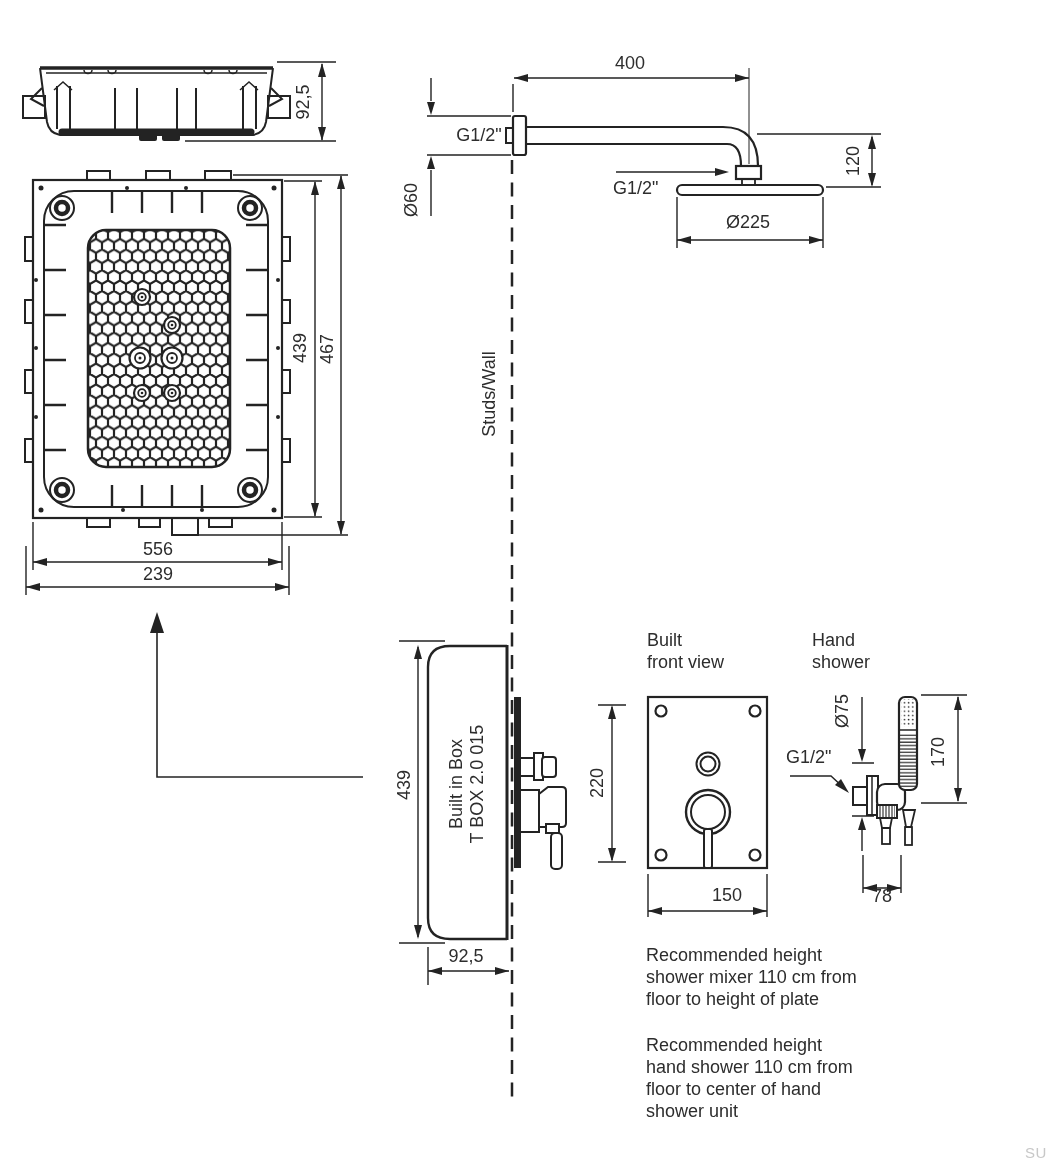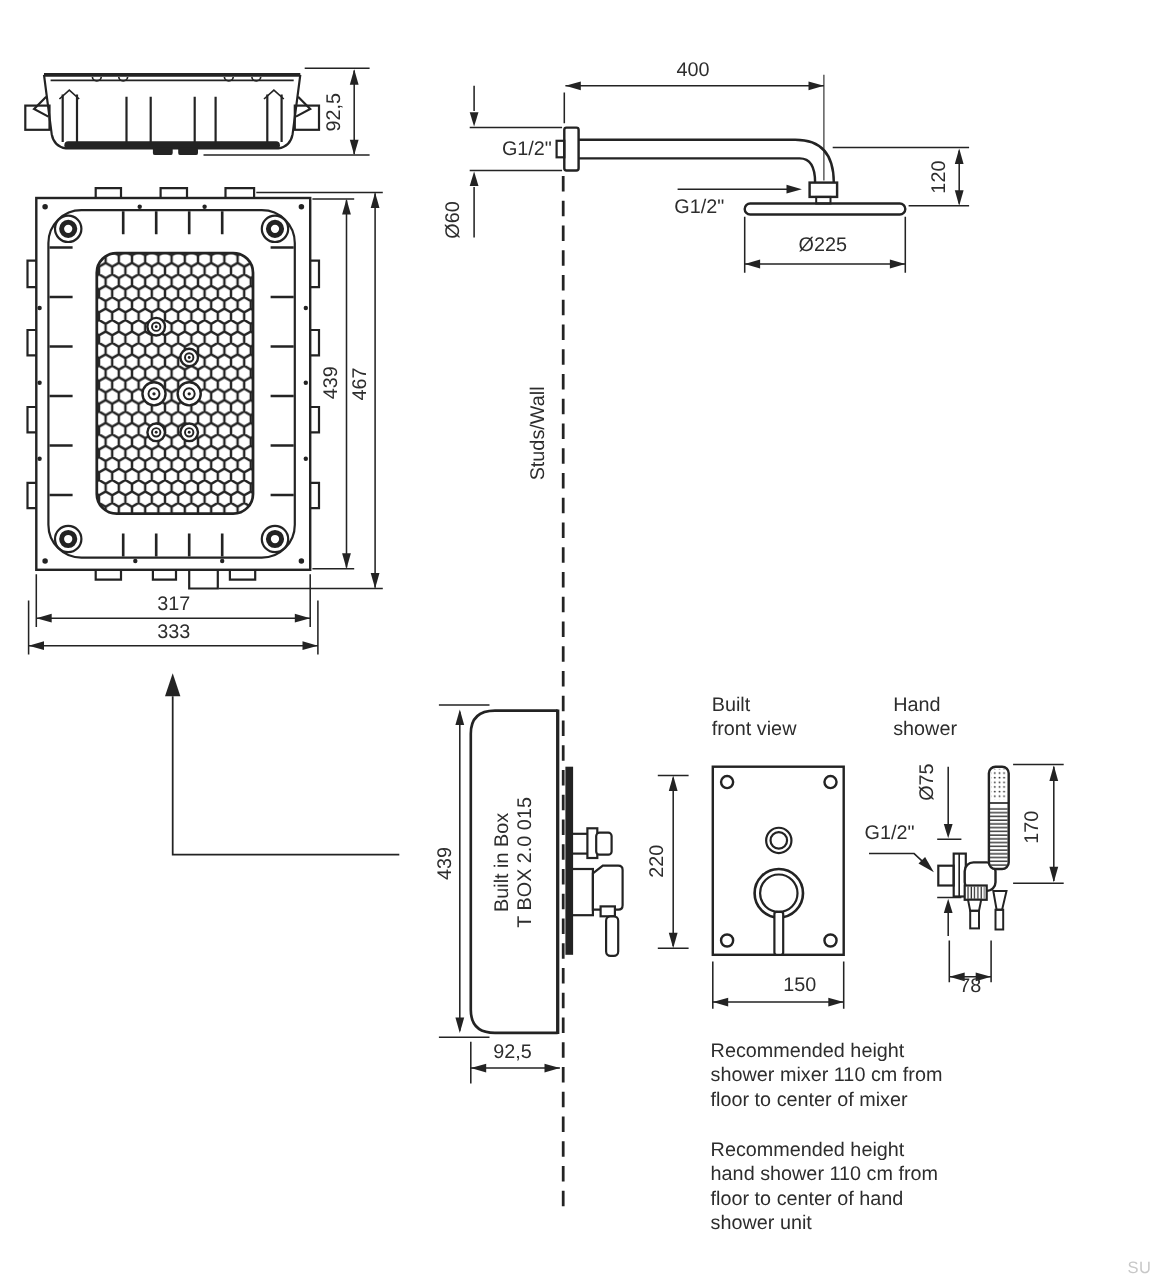--- a/index.html
+++ b/index.html
@@ -240,22 +240,22 @@
 
     <path d="M863,855 V893 M901,855 V893 M863,888 H901" stroke-width="1.4"></path>
     <polygon points="863,888 877,884 877,892" fill="#232323" stroke="none"></polygon>
     <polygon points="901,888 887,884 887,892" fill="#232323" stroke="none"></polygon>
   </g>
 </svg>
 
 <div class="lbl rot" style="left:303px;top:102px">92,5</div>
 <div class="lbl rot" style="left:300px;top:348px">439</div>
 <div class="lbl rot" style="left:327px;top:349px">467</div>
-<div class="lbl ctr" style="left:158px;top:549px">317</div>
-<div class="lbl ctr" style="left:158px;top:574px">333</div>
+<div class="lbl ctr" style="left:158px;top:549px">556</div>
+<div class="lbl ctr" style="left:158px;top:574px">239</div>
 
 <div class="lbl ctr" style="left:630px;top:63px">400</div>
 <div class="lbl ctr" style="left:479px;top:135px">G1/2"</div>
 <div class="lbl rot" style="left:411px;top:200px">Ø60</div>
 <div class="lbl" style="left:613px;top:177px">G1/2"</div>
 <div class="lbl rot" style="left:853px;top:161px">120</div>
 <div class="lbl ctr" style="left:748px;top:222px">Ø225</div>
 
 
 <div class="lbl rot" style="left:489px;top:394px">Studs/Wall</div>
@@ -279,21 +279,21 @@
   <div>Hand</div>
   <div>shower</div>
 </div>
 <div class="lbl rot" style="left:842px;top:711px">Ø75</div>
 <div class="lbl rot" style="left:938px;top:752px">170</div>
 <div class="lbl ctr" style="left:882px;top:896px">78</div>
 
 <div class="blk" style="left:646px;top:944px">
   <div>Recommended height</div>
   <div>shower mixer 110 cm from</div>
-  <div>floor to center of mixer</div>
+  <div>floor to height of plate</div>
 </div>
 
 <div class="blk" style="left:646px;top:1034px">
   <div>Recommended height</div>
   <div>hand shower 110 cm from</div>
   <div>floor to center of hand</div>
   <div>shower unit</div>
 </div>
 
 <div class="wm" style="left:1025px;top:1144px">SU</div>

